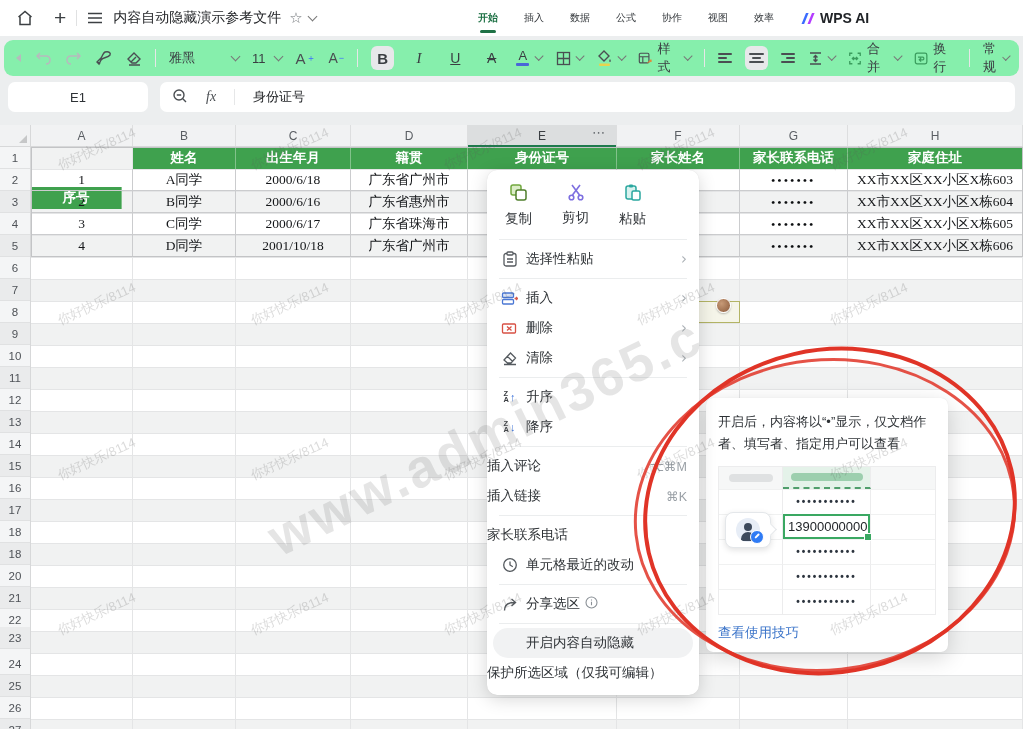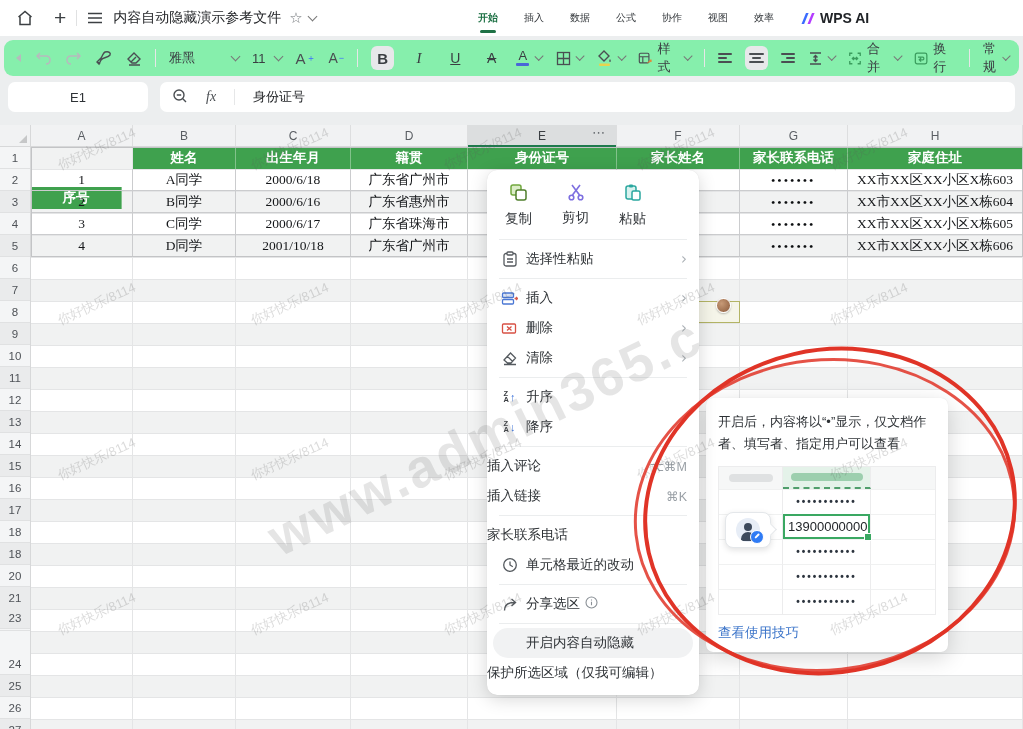--- a/index.html
+++ b/index.html
@@ -324,21 +324,21 @@
       <div class="rh band" style="top: 264px;">13</div>
       <div class="rh" style="top: 286px;">14</div>
       <div class="rh band" style="top: 308px;">15</div>
       <div class="rh" style="top: 330px;">16</div>
       <div class="rh band" style="top: 352px;">17</div>
       <div class="rh" style="top: 374px;">18</div>
       <div class="rh band" style="top: 396px;">18</div>
       <div class="rh" style="top: 418px;">20</div>
       <div class="rh band" style="top: 440px;">21</div>
       <div class="rh" style="top: 462px;">22</div>
-      <div class="rh band" style="top: 460px;">23</div>
+      <div class="rh band" style="top: 480px;">23</div>
       <div class="rh" style="top: 506px;">24</div>
       <div class="rh band" style="top: 528px;">25</div>
       <div class="rh" style="top: 550px;">26</div>
       <div class="rh band" style="top: 572px;">27</div>
     </div>
   <div class="grid" id="grid">
       <div class="vl" style="left: 101px;"></div>
       <div class="vl" style="left: 204px;"></div>
       <div class="vl" style="left: 319px;"></div>
       <div class="vl" style="left: 436px;"></div>

